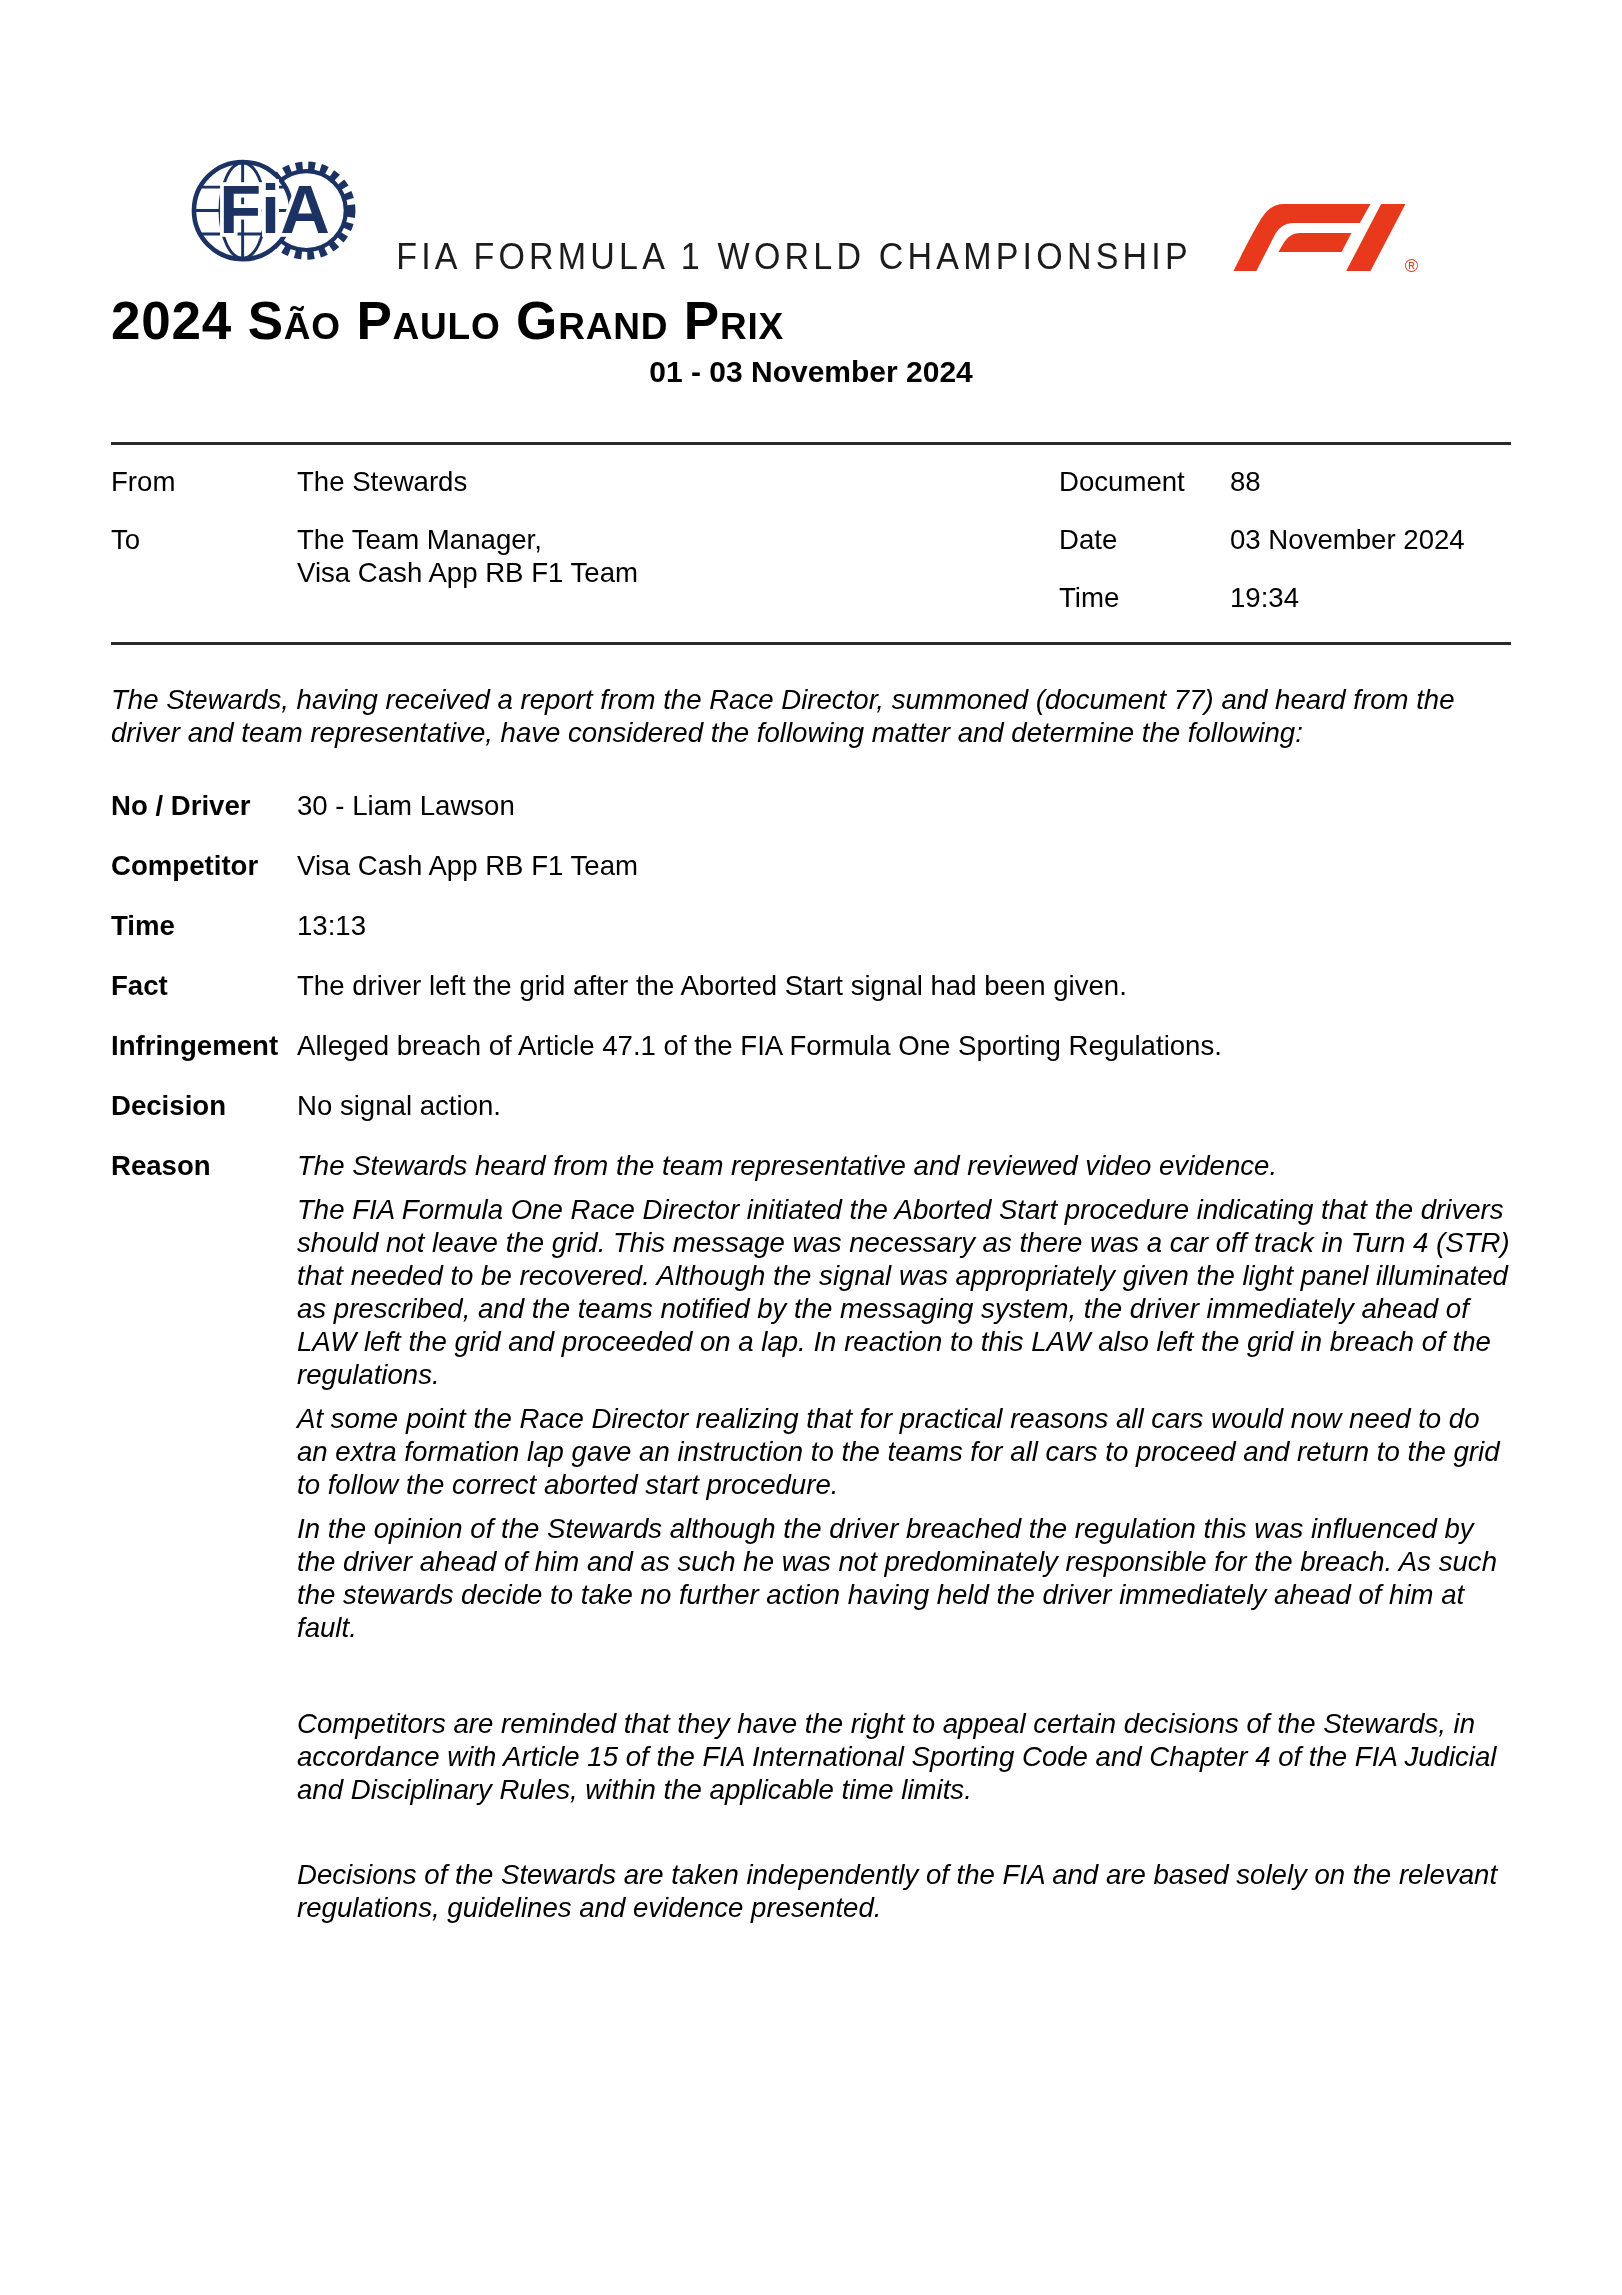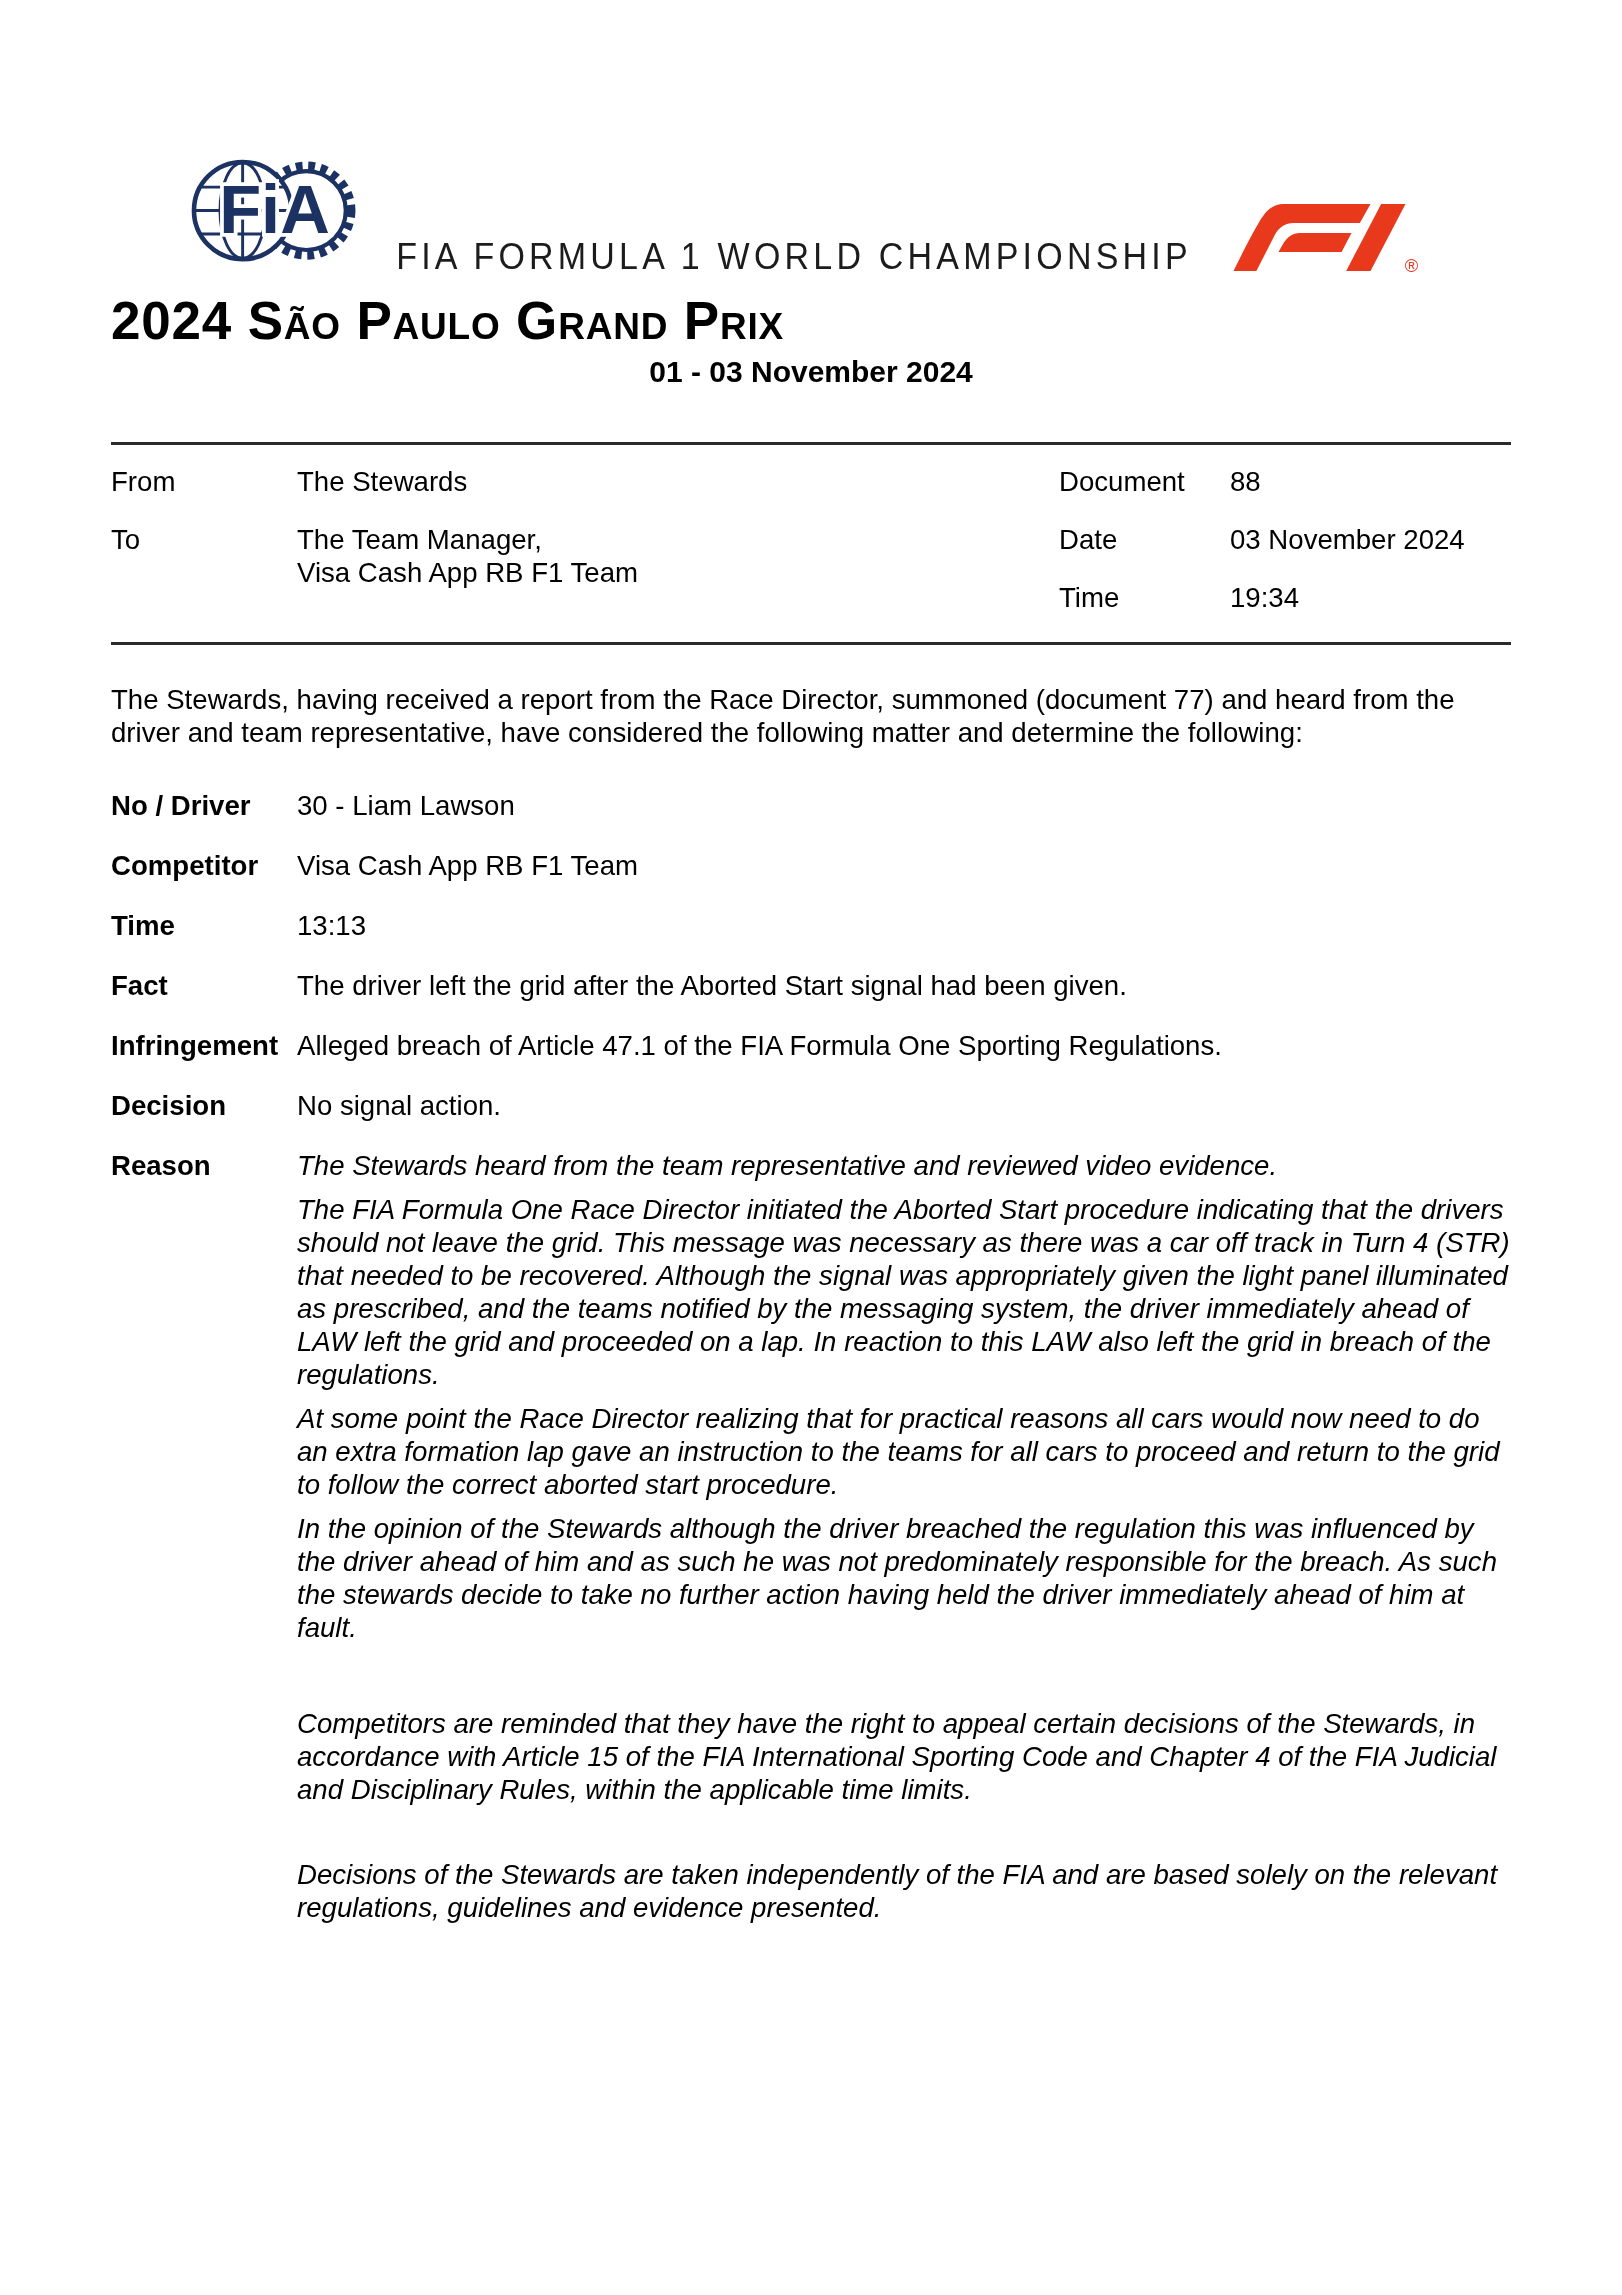--- a/index.html
+++ b/index.html
@@ -68,20 +68,21 @@
   .meta-label{width:186px;flex-shrink:0;font-weight:normal;white-space:nowrap;}
   .meta-value{white-space:pre-line;}
   .meta-right{flex:1;}
   .meta-right .meta-label{width:171px;}
 
   
   .intro{
     margin-top:38px;
     font-size:27.6px;
     line-height:33px;
+    font-style:italic;
   }
   .kv-block{margin-top:40px;font-size:27.6px;line-height:33px;}
   .kv-row{display:flex;margin-bottom:27px;}
   .kv-label{width:186px;flex-shrink:0;font-weight:bold;white-space:nowrap;}
   .kv-value{flex:1;}
   .reason-col p{margin:0 0 11px 0;font-style:italic;}
   .notice-appeal{margin-top:63px !important;}
   .notice-independence{margin-top:52px !important;}
 </style>
 </head>

